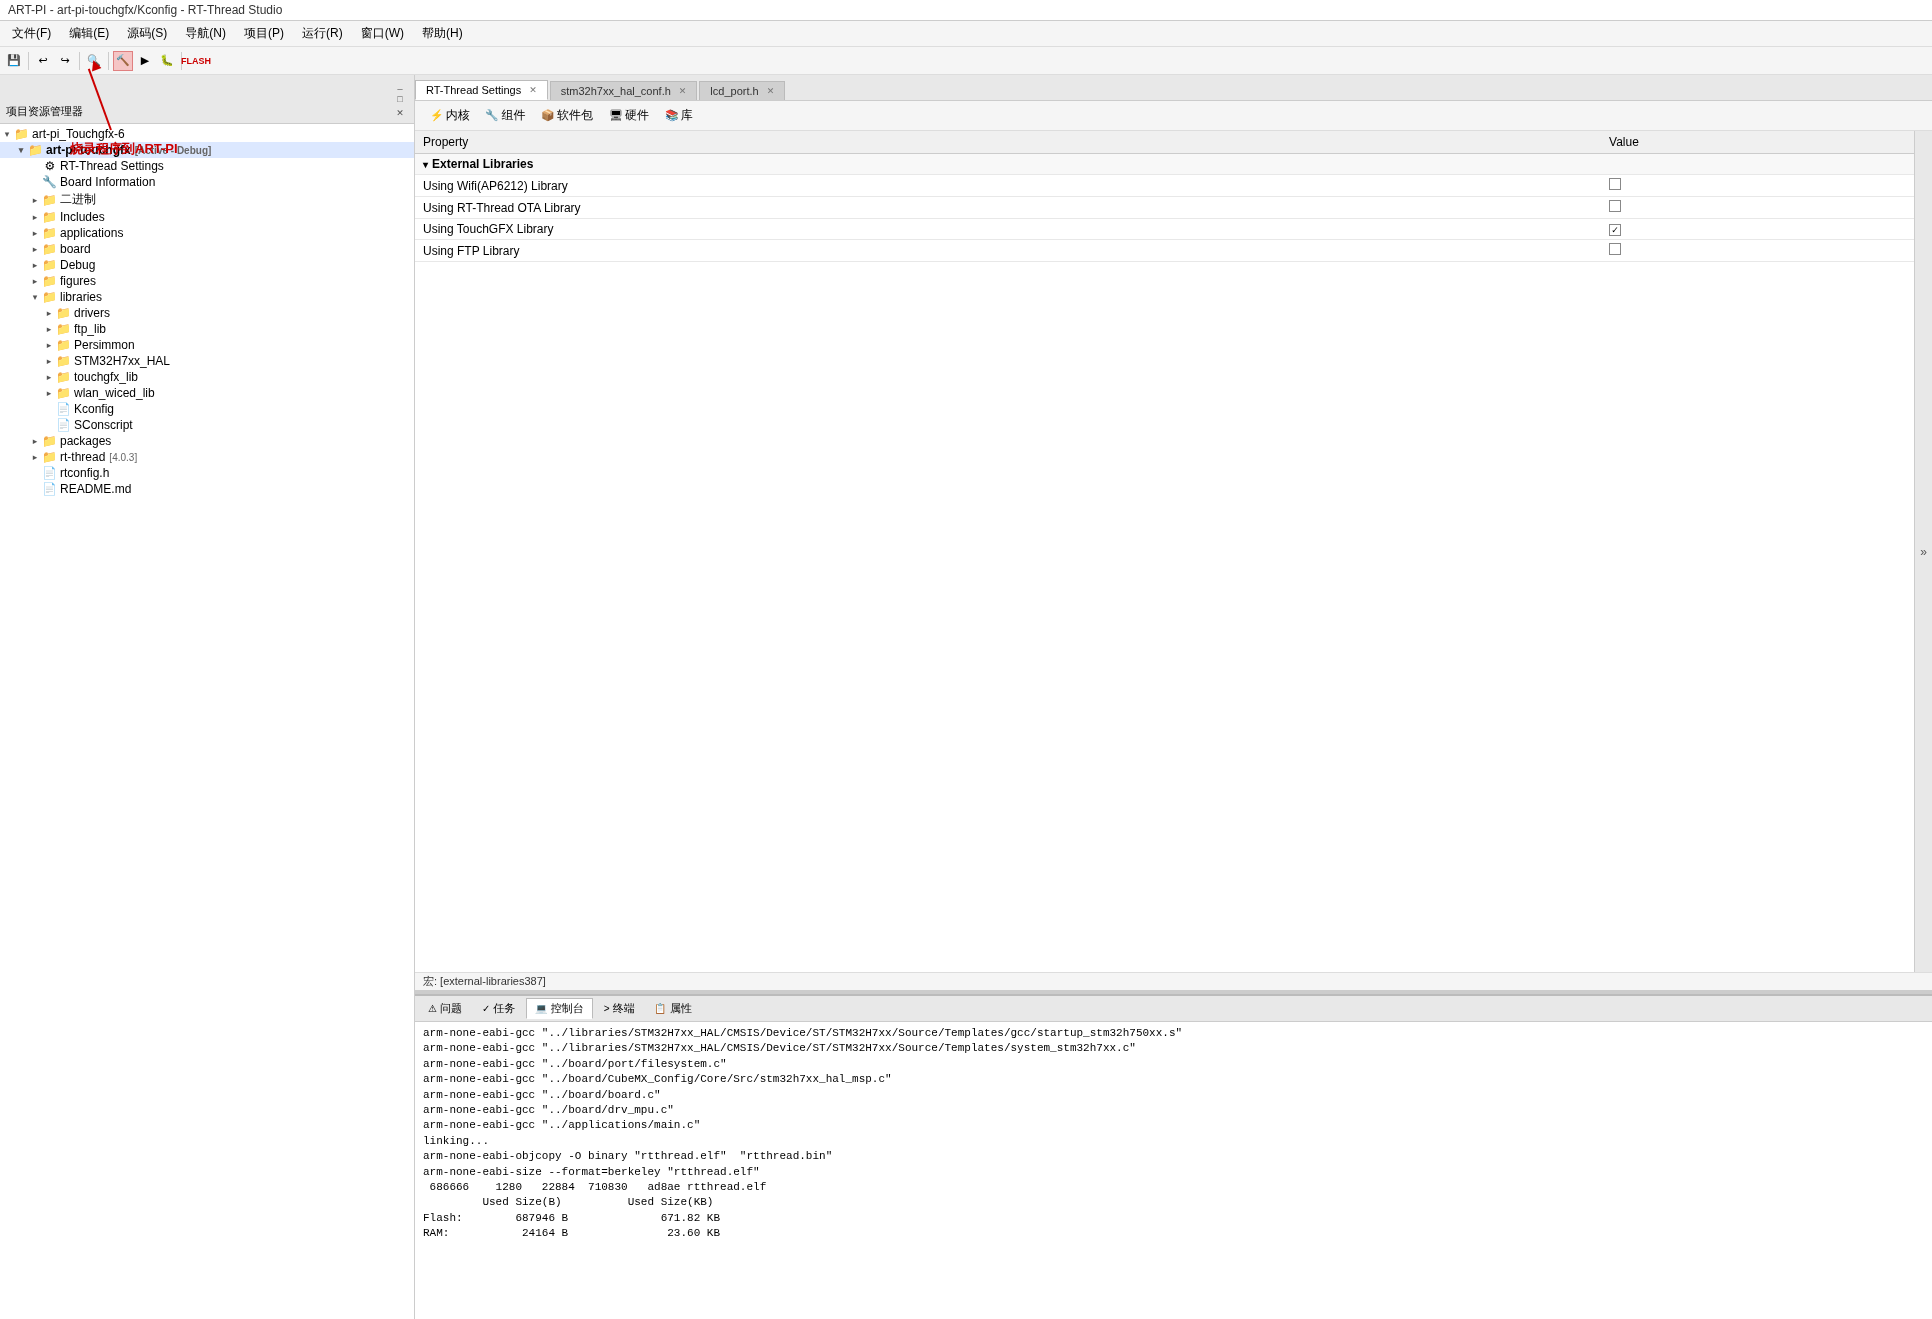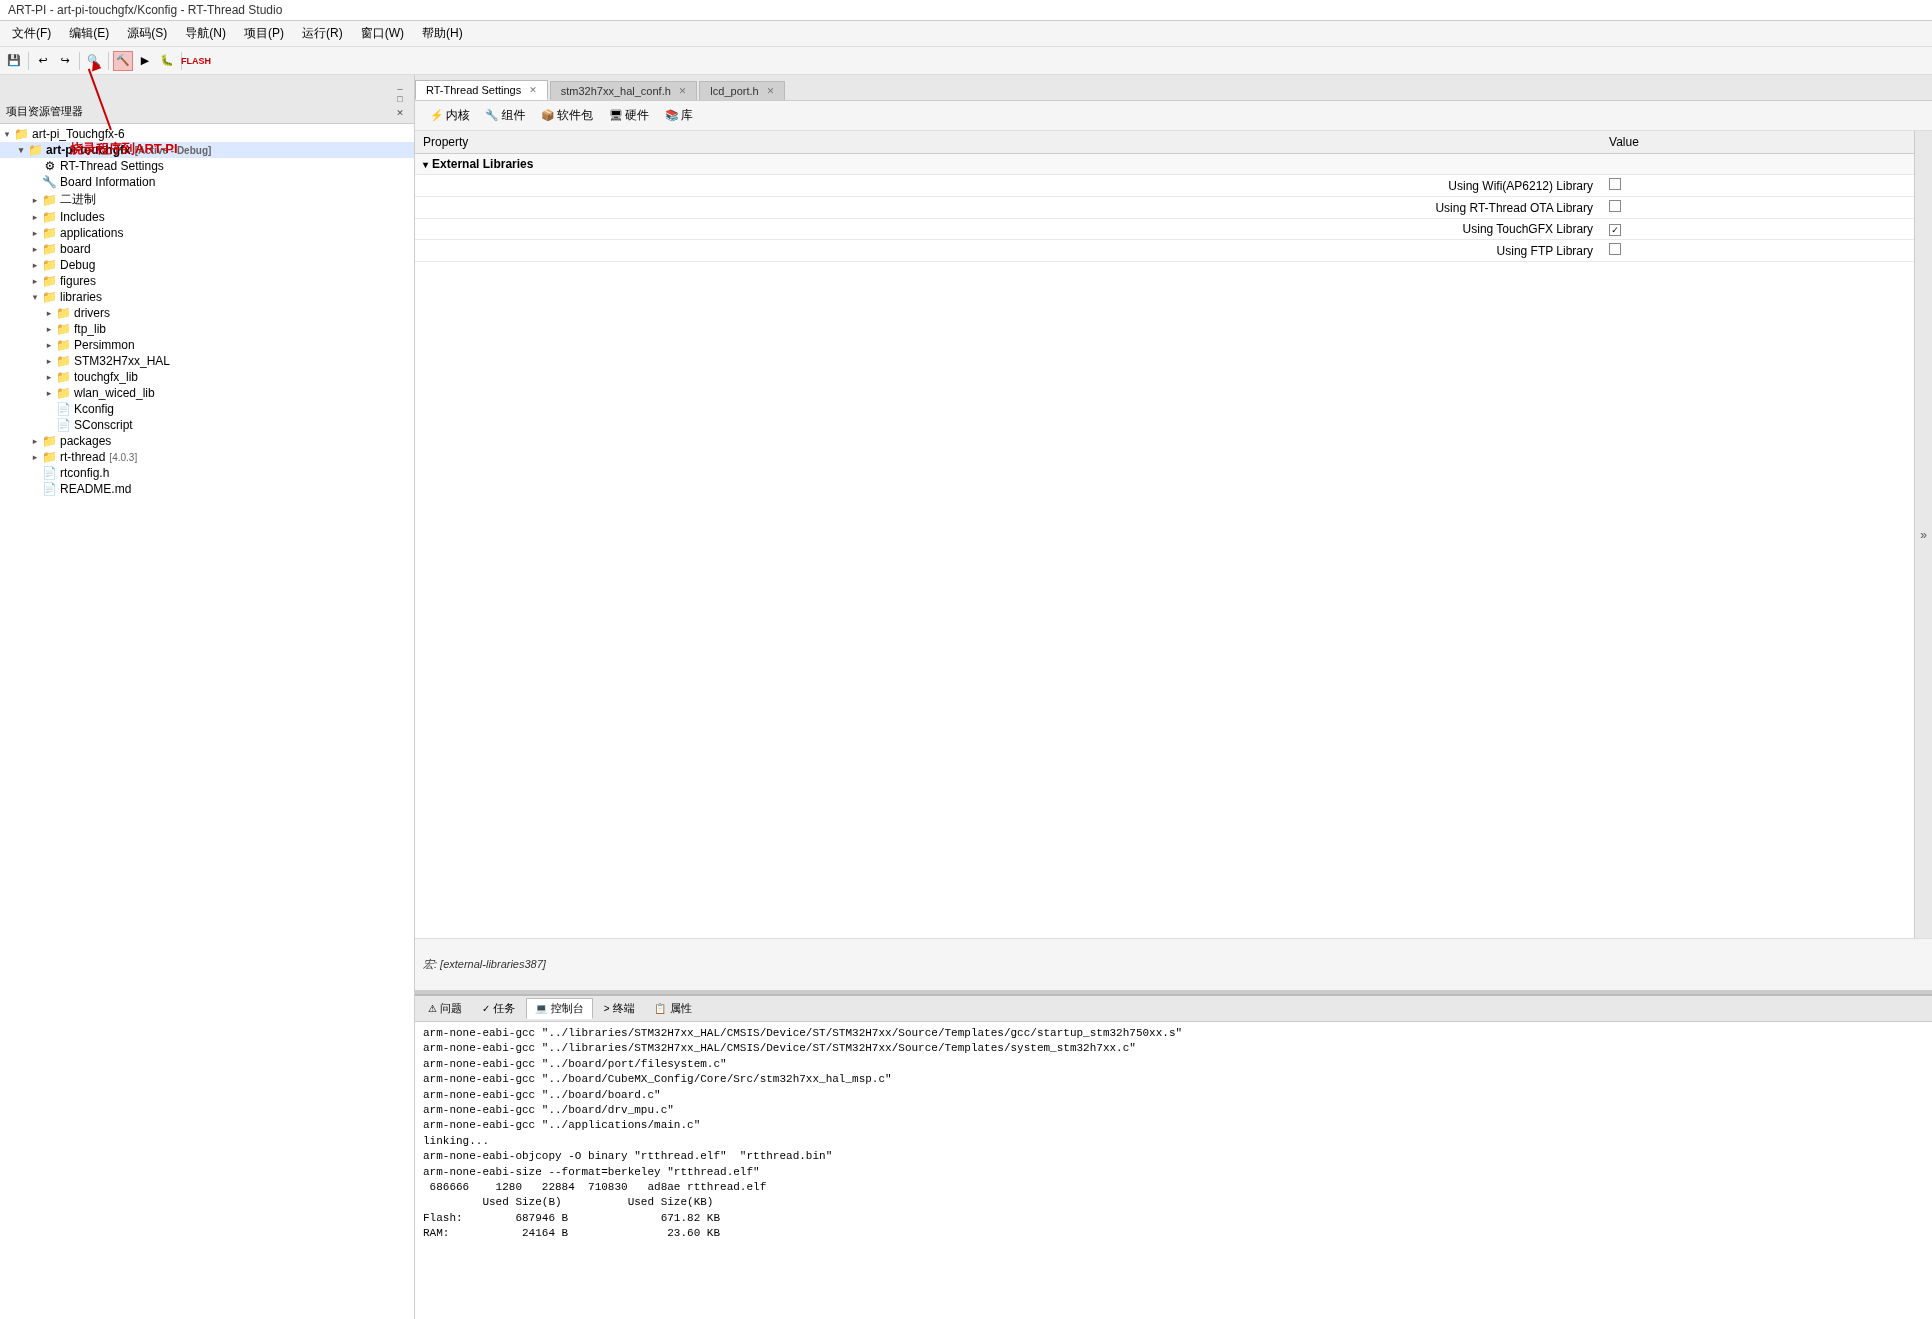--- a/index.html
+++ b/index.html
@@ -51,29 +51,29 @@
     .settings-tab { display: flex; align-items: center; gap: 2px; padding: 2px 6px; font-size: 12px; cursor: pointer; border: 1px solid transparent; }
     .settings-tab-icon { font-size: 11px; }
 
     
     #settings-table-area { flex: 1; overflow-y: auto; }
     #settings-table { width: 100%; border-collapse: collapse; }
     #settings-table th { text-align: left; padding: 4px 8px; font-size: 12px; font-weight: normal; background: #f0f0f0; border-bottom: 1px solid #ccc; }
     #settings-table td { padding: 3px 8px; font-size: 12px; border-bottom: 1px solid #e8e8e8; vertical-align: middle; }
     .group-row td { font-weight: bold; background: #f8f8f8; }
     .group-expand { margin-right: 4px; font-size: 10px; }
-    .prop-row td:first-child { padding-left: 24px; text-align: right; }
+    .prop-row td:first-child { padding-left: 24px; }
     .cb { width: 12px; height: 12px; border: 1px solid #888; background: #fff; display: inline-flex; align-items: center; justify-content: center; font-size: 9px; cursor: pointer; }
     .cb.checked { background: #fff; }
 
     
     #expand-arrow-bar { width: 18px; background: #e8e8e8; border-left: 1px solid #ccc; display: flex; align-items: center; justify-content: center; cursor: pointer; }
 
     
-    #macro-bar { background: #f5f5f5; border-top: 1px solid #ddd; padding: 18px 8px; font-size: 11px; color: #333; font-style: italic; }
+    #macro-bar { background: #f5f5f5; border-top: 1px solid #ddd; padding: 1px 8px; font-size: 11px; color: #333; }
 
     
     #bottom-panel { height: 330px; border-top: 2px solid #bbb; display: flex; flex-direction: column; background: #fff; }
     #bottom-tabs { display: flex; align-items: center; background: #e8e8e8; border-bottom: 1px solid #ccc; padding: 2px 4px; gap: 2px; }
     .bottom-tab { display: flex; align-items: center; gap: 3px; padding: 2px 8px; font-size: 11px; cursor: pointer; border: 1px solid transparent; }
     .bottom-tab.active { background: #fff; border-color: #bbb; border-bottom-color: #fff; }
     .bottom-tab-icon { font-size: 10px; }
 
     #console-area { flex: 1; overflow-y: auto; padding: 4px 8px; font-family: 'Courier New', monospace; font-size: 11px; background: #fff; line-height: 1.4; }
     .console-line { white-space: pre; color: #000; }

